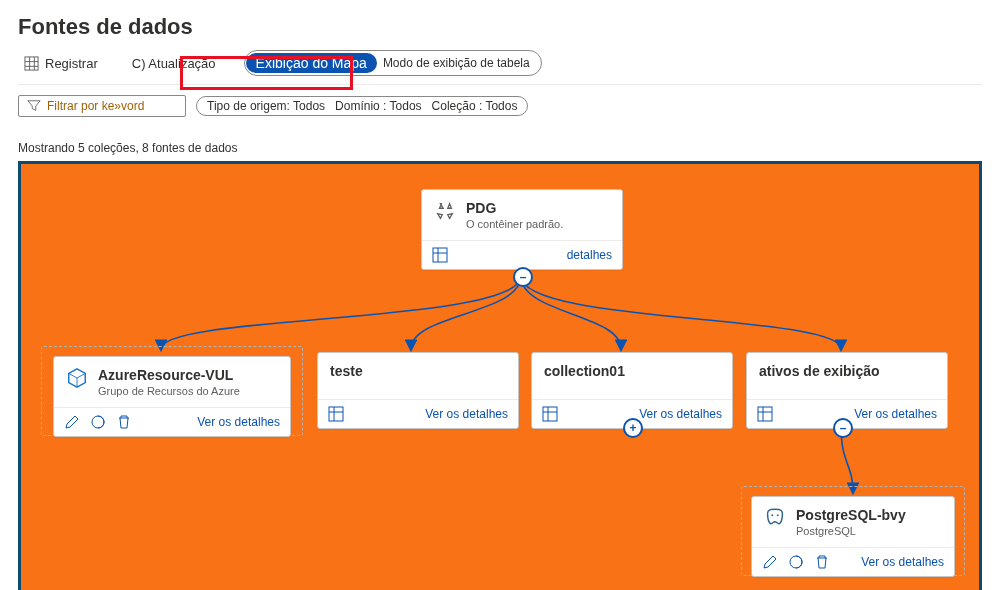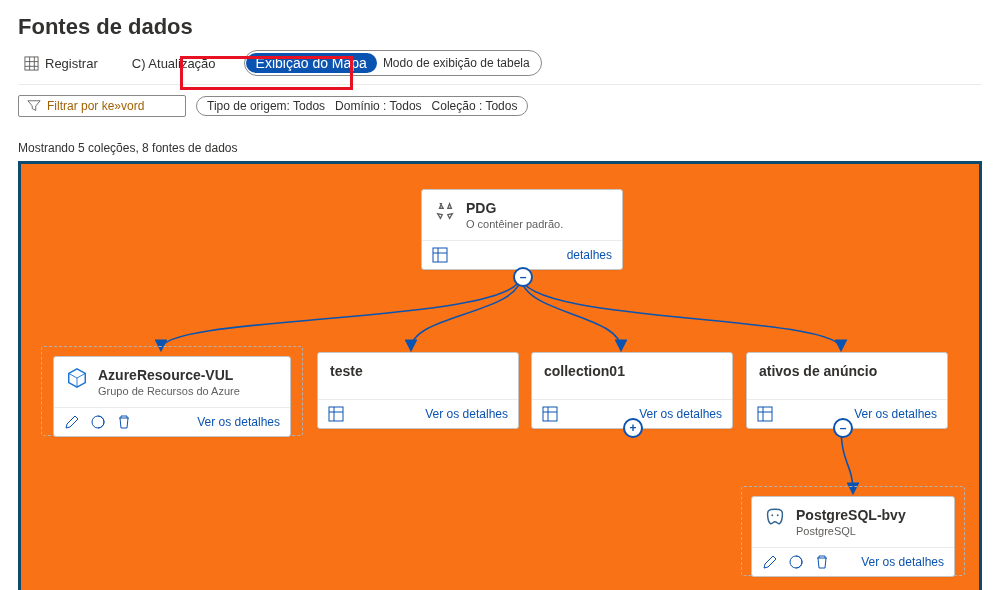--- a/index.html
+++ b/index.html
@@ -186,21 +186,21 @@
               <line x1="6" y1="1" x2="6" y2="15" stroke="#0b53b0"></line>
             </svg>
           </span>
         <span class="link">Ver os detalhes</span>
       </div>
     </div>
     <div class="round" style="left:602px;top:254px">+</div>
 
     <div class="node" style="left:725px;top:188px;width:200px">
       <div class="node-head">
-          <div class="node-ttl">ativos de anúncio</div>
+          <div class="node-ttl">ativos de exibição</div>
         </div>
       <div class="node-sep" style="margin-top:14px"></div>
       <div class="node-foot">
         <span class="mini-ico">
             <svg viewBox="0 0 16 16">
               <rect x="1" y="1" width="14" height="14" fill="none" stroke="#0b53b0"></rect>
               <line x1="1" y1="6" x2="15" y2="6" stroke="#0b53b0"></line>
               <line x1="6" y1="1" x2="6" y2="15" stroke="#0b53b0"></line>
             </svg>
           </span>

